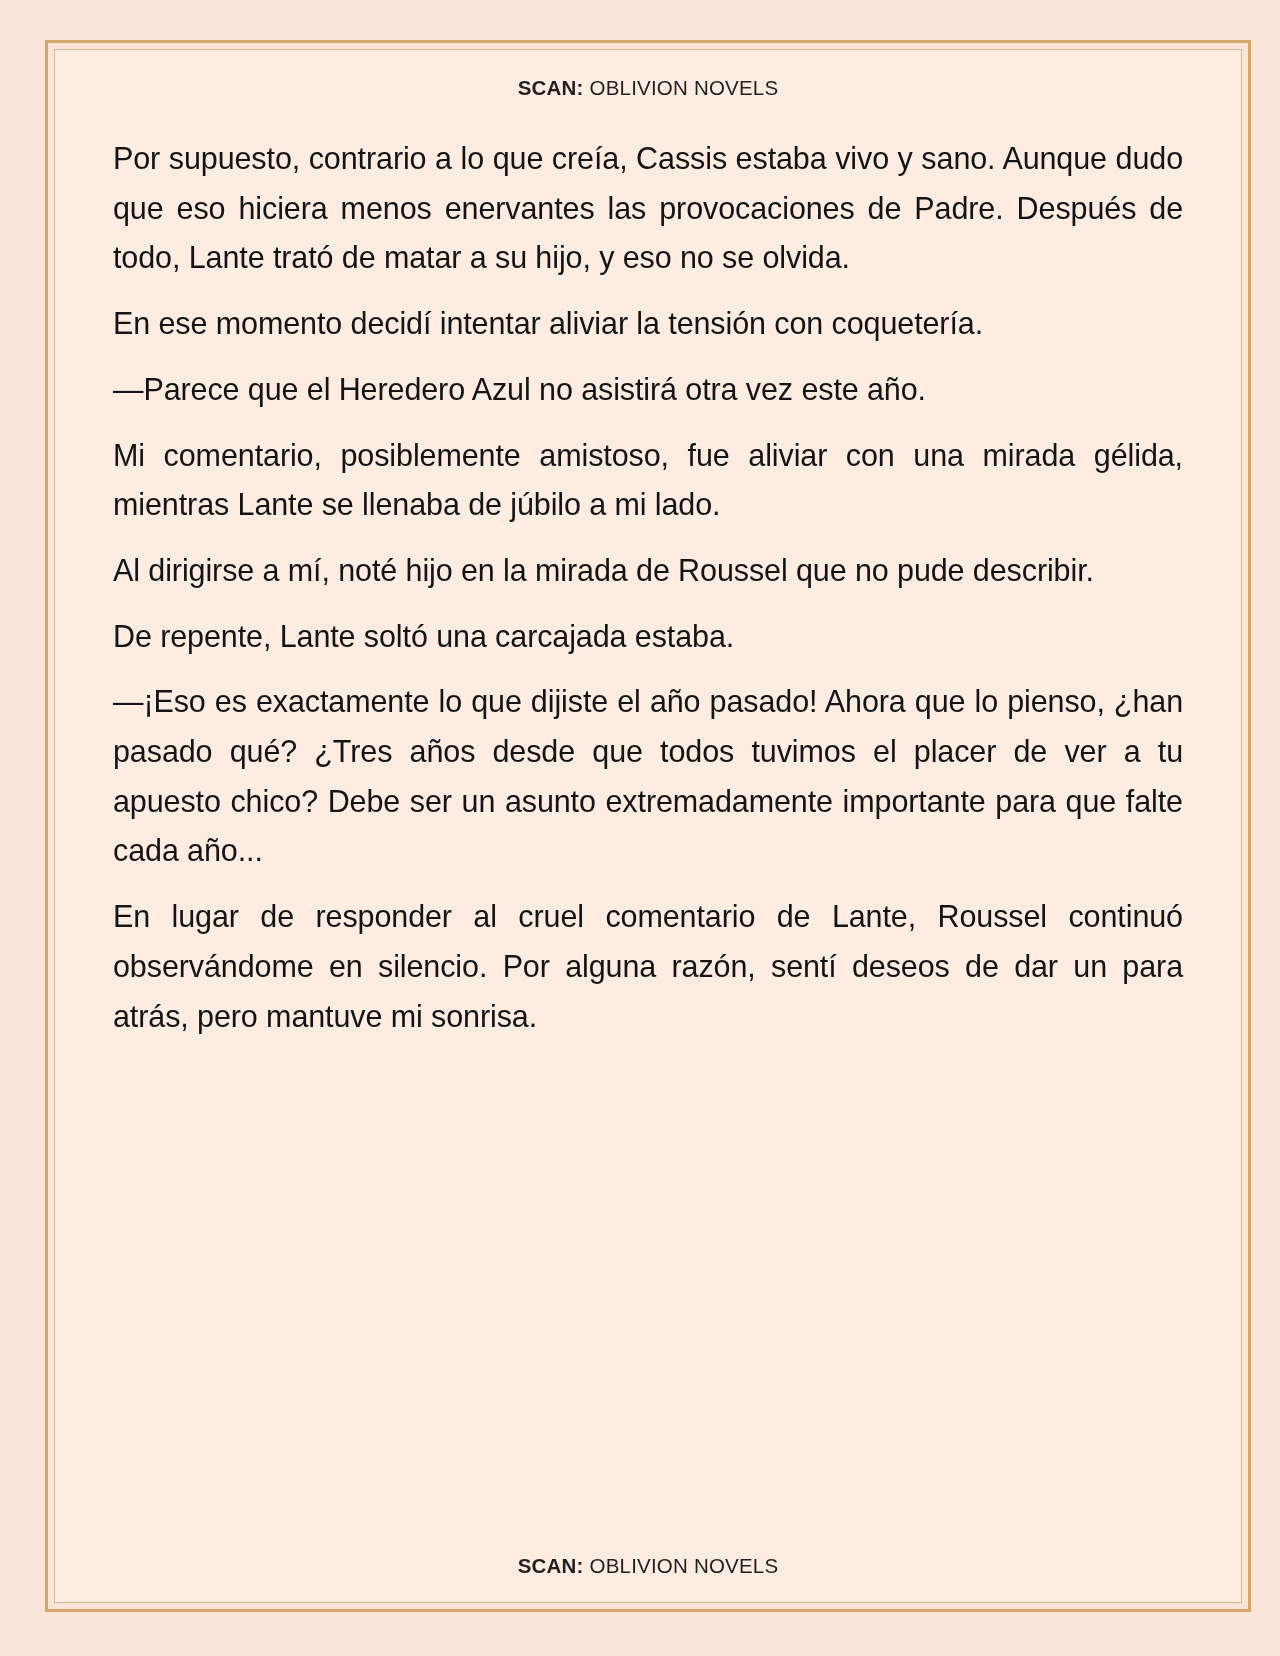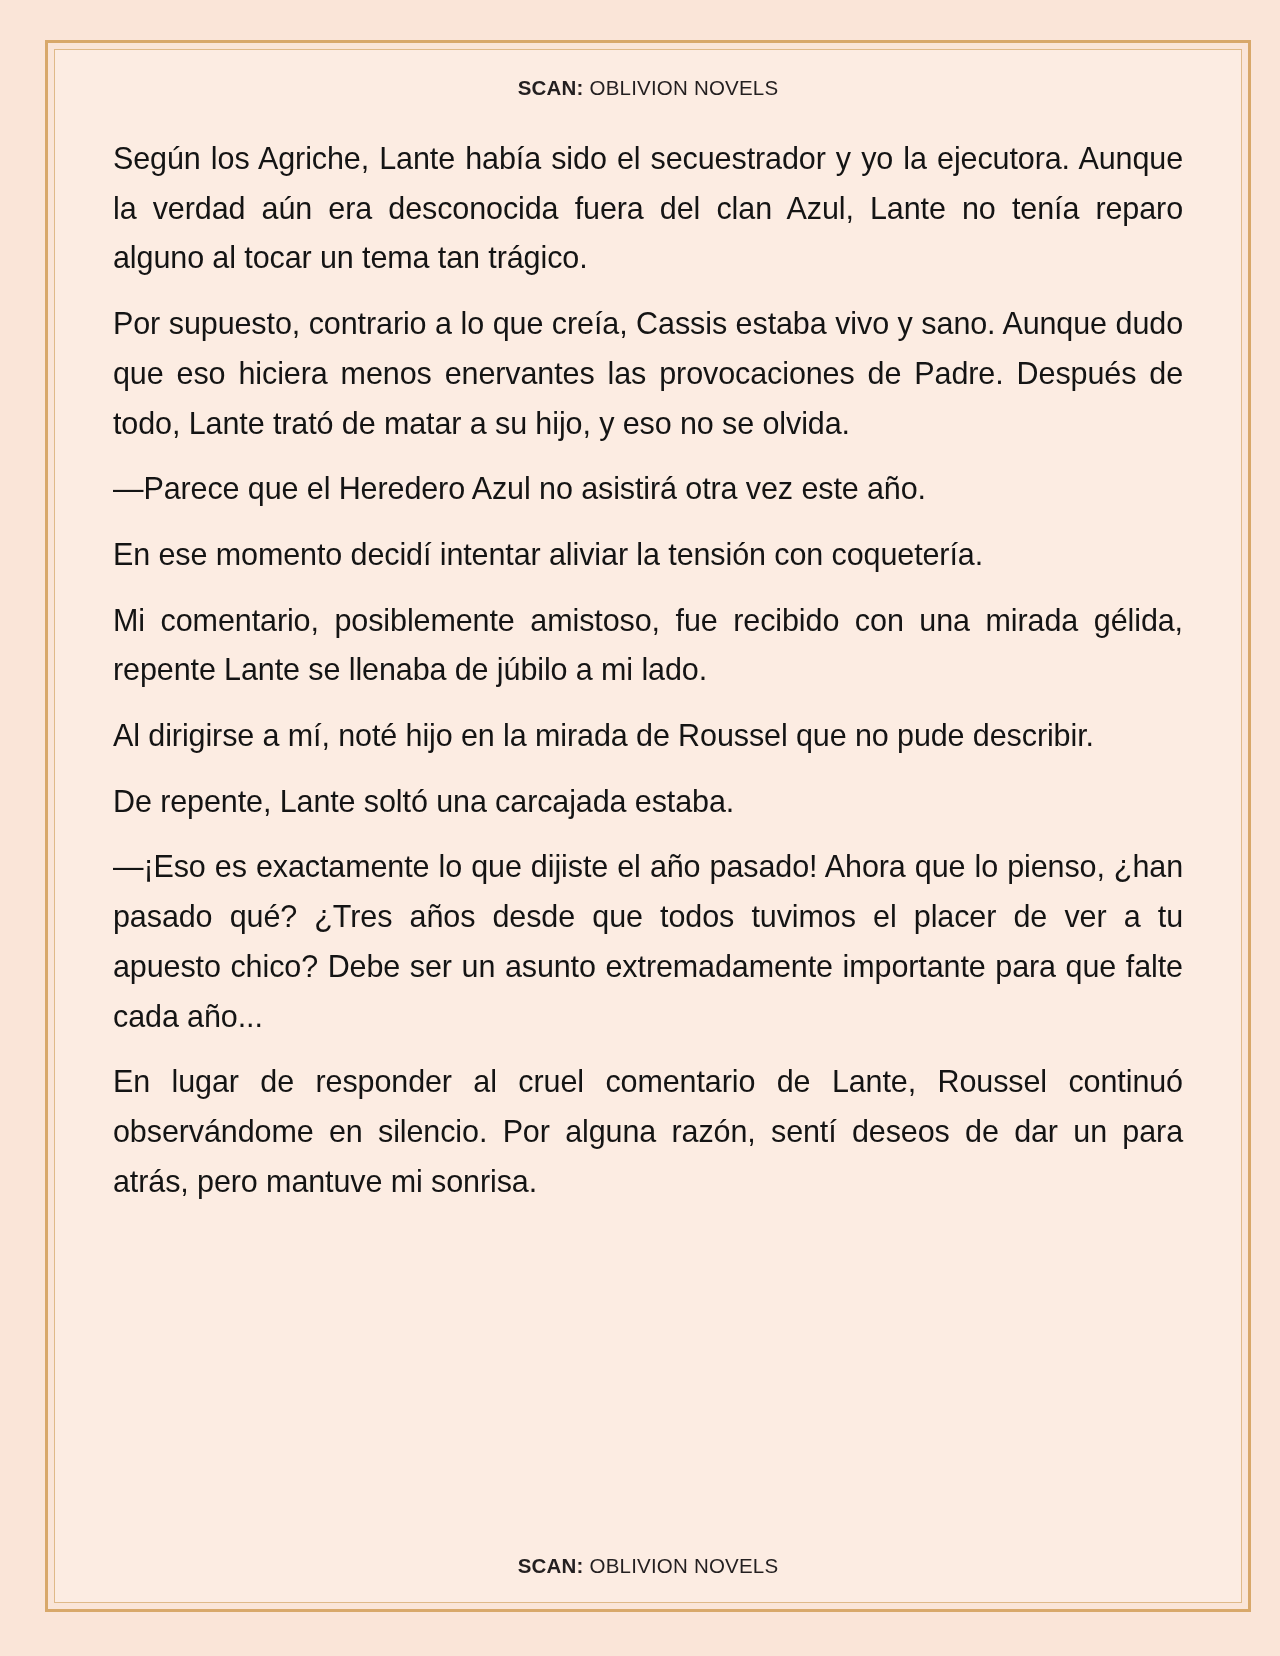--- a/index.html
+++ b/index.html
@@ -108,25 +108,24 @@
 <div class="page">
   <div class="frame-outer">
     <div class="frame-inner">
       <div class="content">
 
         <div class="scan-mark header-mark">
           <span class="scan-label">SCAN:</span><span>&nbsp;</span><span class="scan-source">OBLIVION NOVELS</span>
         </div>
 
         <div class="body-text">
-          <p class="para">Según los Agriche, Lante había sido el secuestrador y yo la ejecutora. Aunque la verdad aún era desconocida fuera del clan Azul, Lante no tenía reparo alguno al tocar un tema tan trágico.</p>
           <p class="para">Por supuesto, contrario a lo que creía, Cassis estaba vivo y sano. Aunque dudo que eso hiciera menos enervantes las provocaciones de Padre. Después de todo, Lante trató de matar a su hijo, y eso no se olvida.</p>
+          <p class="para">En ese momento decidí intentar aliviar la tensión con coquetería.</p>
           <p class="para">—Parece que el Heredero Azul no asistirá otra vez este año.</p>
-          <p class="para">En ese momento decidí intentar aliviar la tensión con coquetería.</p>
-          <p class="para">Mi comentario, posiblemente amistoso, fue recibido con una mirada gélida, repente Lante se llenaba de júbilo a mi lado.</p>
+          <p class="para">Mi comentario, posiblemente amistoso, fue aliviar con una mirada gélida, mientras Lante se llenaba de júbilo a mi lado.</p>
           <p class="para">Al dirigirse a mí, noté hijo en la mirada de Roussel que no pude describir.</p>
           <p class="para">De repente, Lante soltó una carcajada estaba.</p>
           <p class="para">—¡Eso es exactamente lo que dijiste el año pasado! Ahora que lo pienso, ¿han pasado qué? ¿Tres años desde que todos tuvimos el placer de ver a tu apuesto chico? Debe ser un asunto extremadamente importante para que falte cada año...</p>
           <p class="para">En lugar de responder al cruel comentario de Lante, Roussel continuó observándome en silencio. Por alguna razón, sentí deseos de dar un para atrás, pero mantuve mi sonrisa.</p>
         </div>
 
         <div class="scan-mark footer-mark">
           <span class="scan-label">SCAN:</span><span>&nbsp;</span><span class="scan-source">OBLIVION NOVELS</span>
         </div>
 

